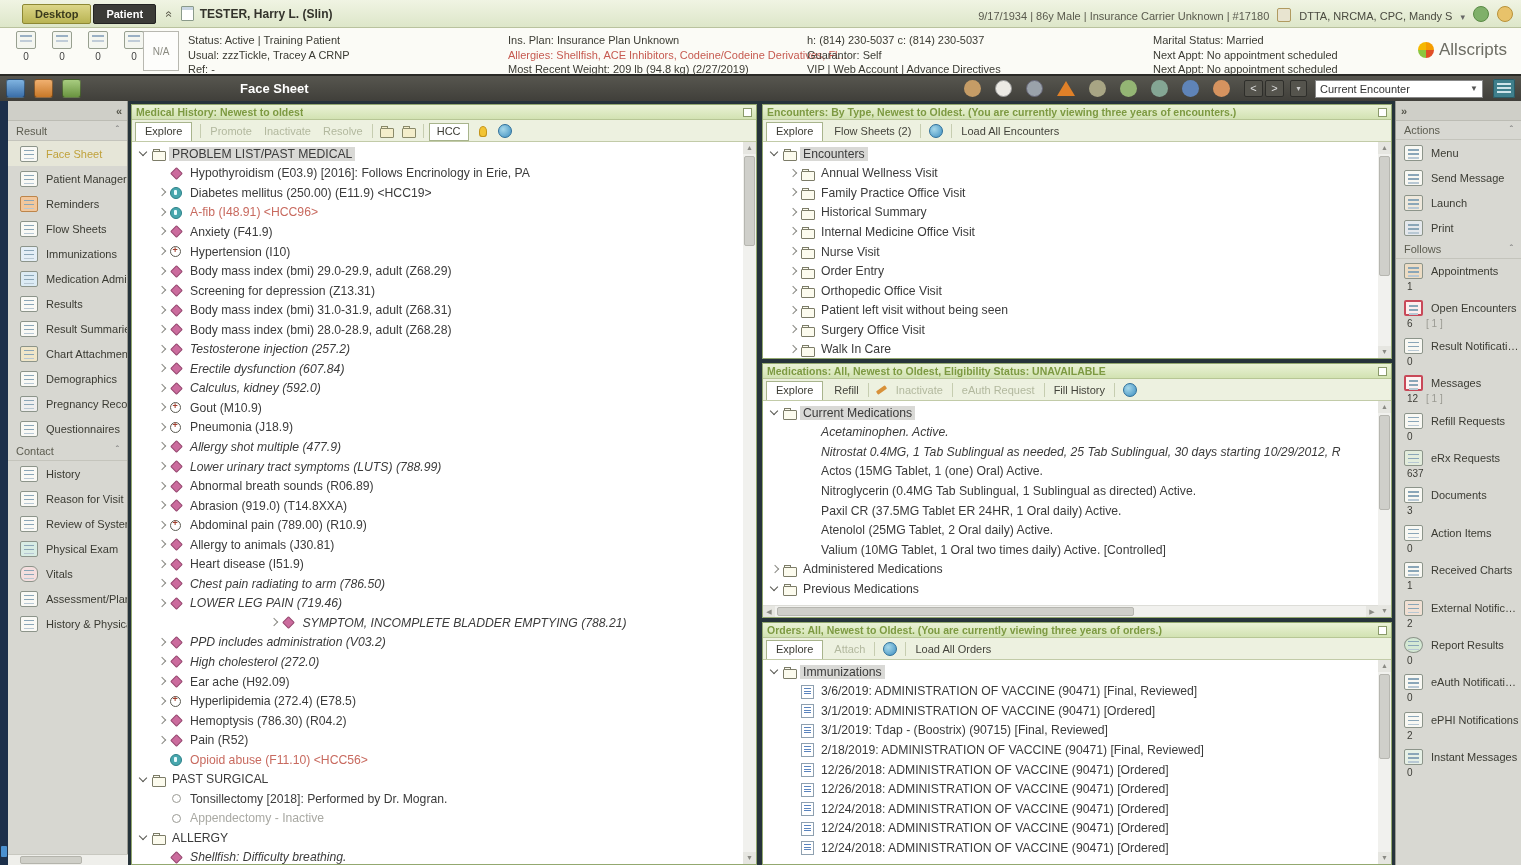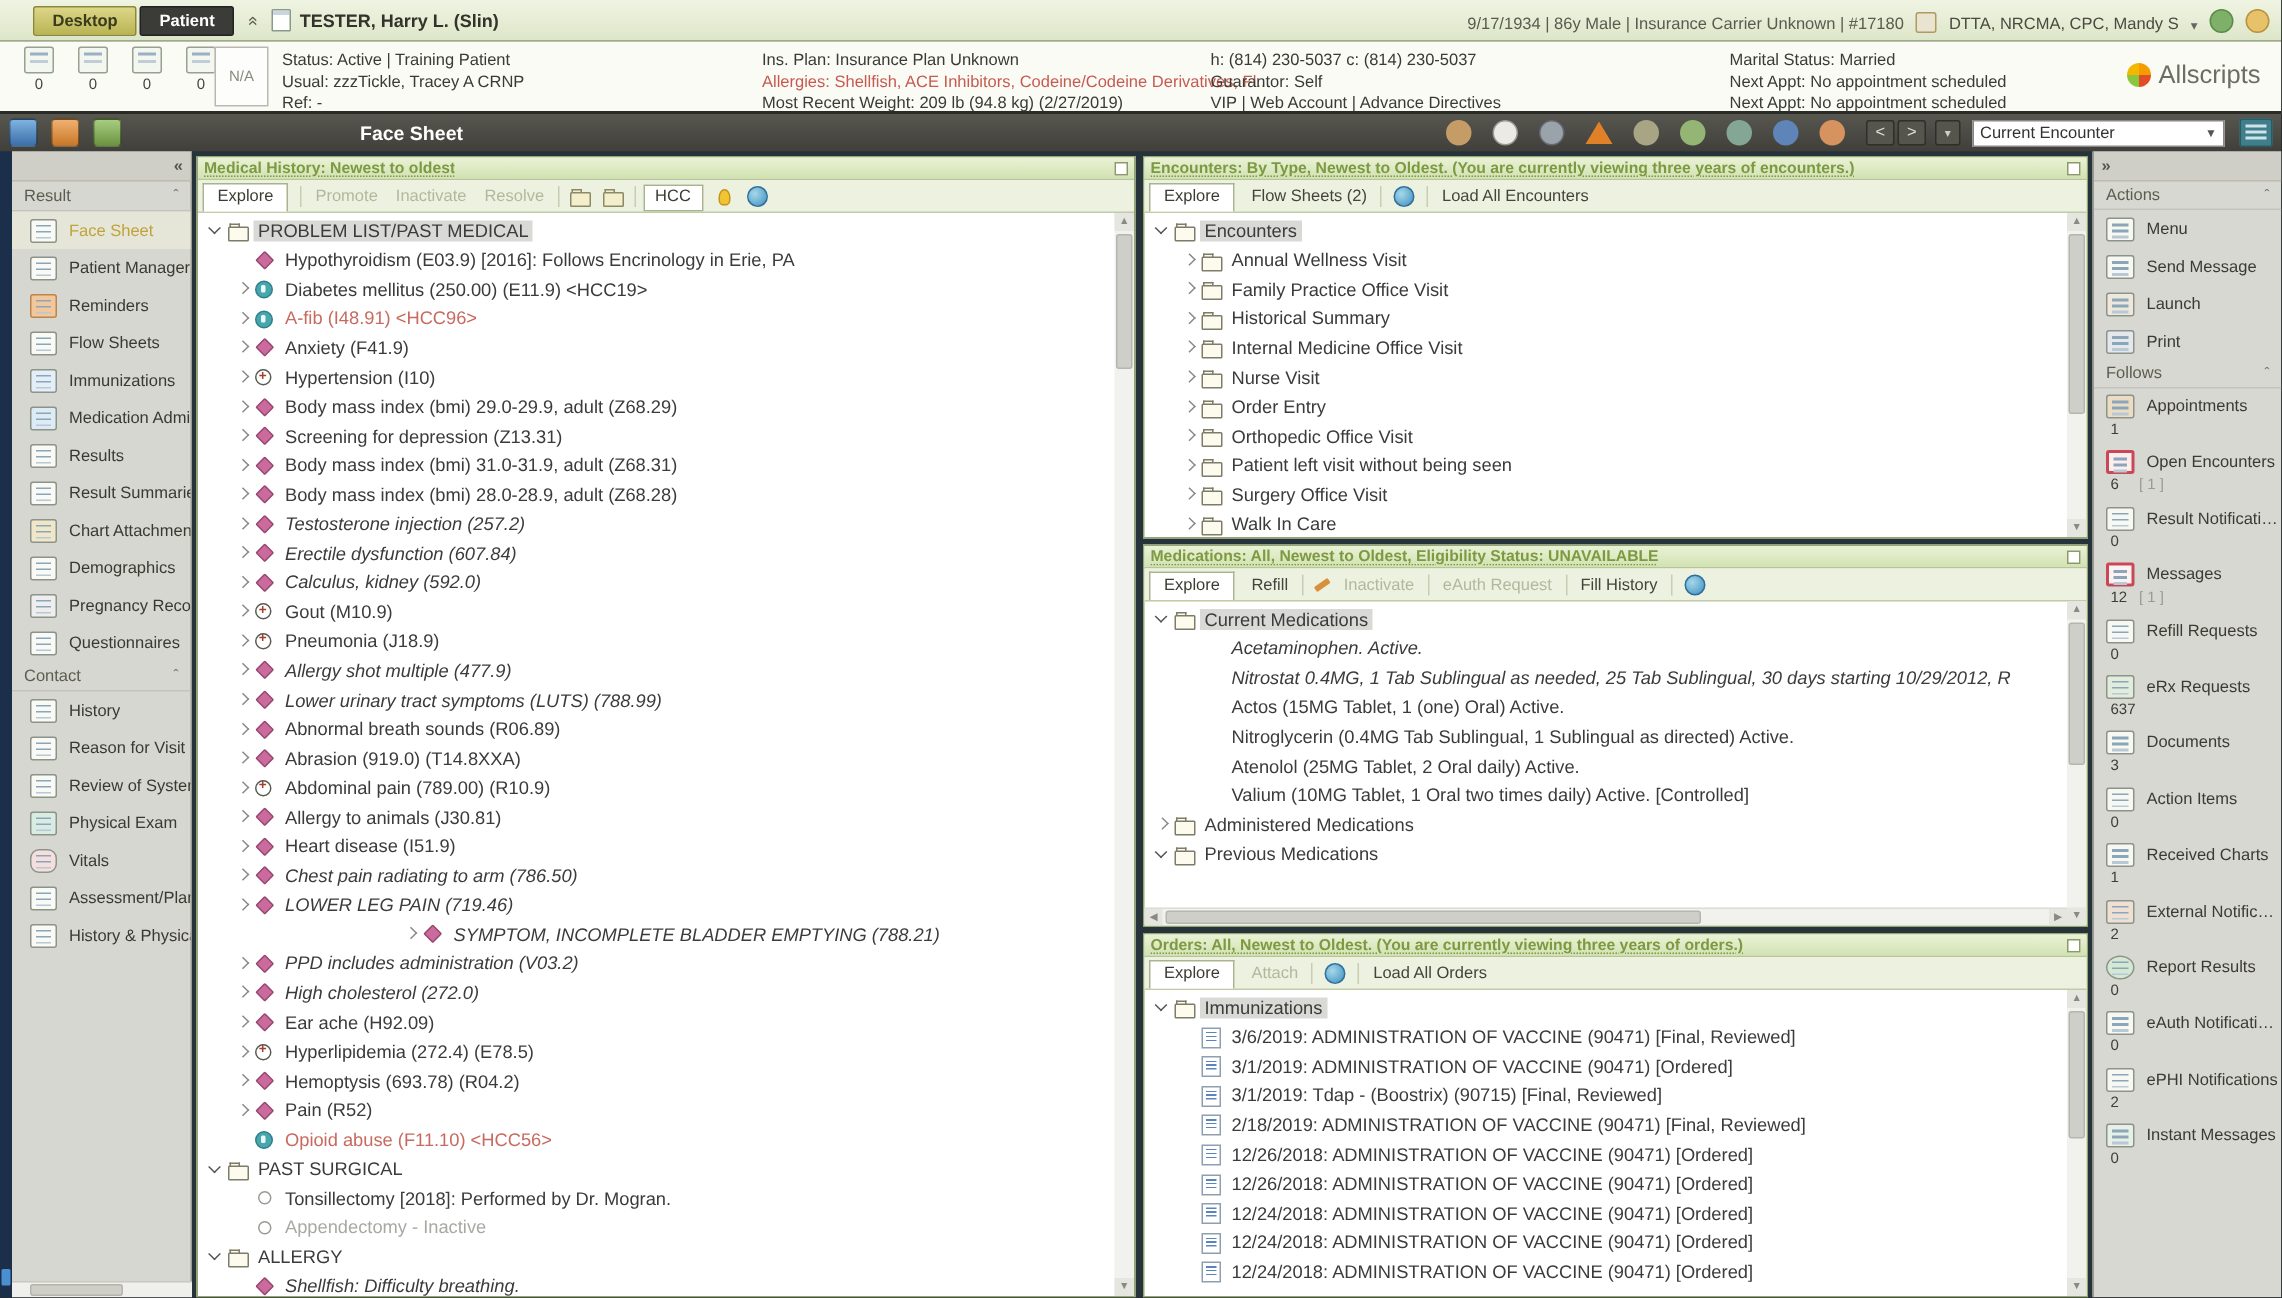--- a/index.html
+++ b/index.html
@@ -593,21 +593,21 @@
 
           <div class="trow" style="padding-left: 22px;">
             <span class="chev ch-r"></span>
             <span class="tic ic-circleplus"></span>
             <span class="tlabel">Hyperlipidemia (272.4) (E78.5)</span>
           </div>
 
           <div class="trow" style="padding-left: 22px;">
             <span class="chev ch-r"></span>
             <span class="tic ic-diamond"></span>
-            <span class="tlabel">Hemoptysis (693.78) (R04.2)</span>
+            <span class="tlabel">Hemoptysis (786.30) (R04.2)</span>
           </div>
 
           <div class="trow" style="padding-left: 22px;">
             <span class="chev ch-r"></span>
             <span class="tic ic-diamond"></span>
             <span class="tlabel">Pain (R52)</span>
           </div>
 
           <div class="trow red" style="padding-left: 22px;">
             <span class="chev ch-none"></span>
@@ -790,20 +790,25 @@
             <span class="tic ic-none"></span>
             <span class="tlabel">Actos (15MG Tablet, 1 (one) Oral) Active.</span>
           </div>
 
           <div class="trow" style="padding-left: 22px;">
             <span class="chev ch-none"></span>
             <span class="tic ic-none"></span>
             <span class="tlabel">Nitroglycerin (0.4MG Tab Sublingual, 1 Sublingual as directed) Active.</span>
           </div>
 
+          <div class="trow" style="padding-left: 22px;">
+            <span class="chev ch-none"></span>
+            <span class="tic ic-none"></span>
+            <span class="tlabel">Paxil CR (37.5MG Tablet ER 24HR, 1 Oral daily) Active.</span>
+          </div>
 
           <div class="trow" style="padding-left: 22px;">
             <span class="chev ch-none"></span>
             <span class="tic ic-none"></span>
             <span class="tlabel">Atenolol (25MG Tablet, 2 Oral daily) Active.</span>
           </div>
 
           <div class="trow" style="padding-left: 22px;">
             <span class="chev ch-none"></span>
             <span class="tic ic-none"></span>

